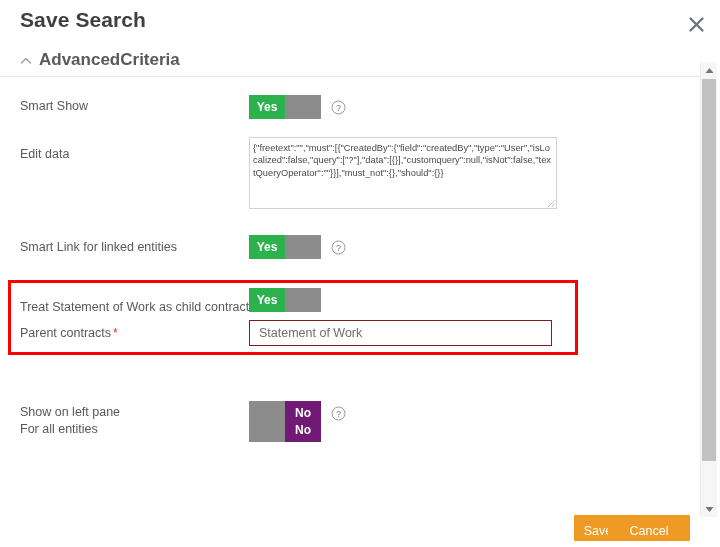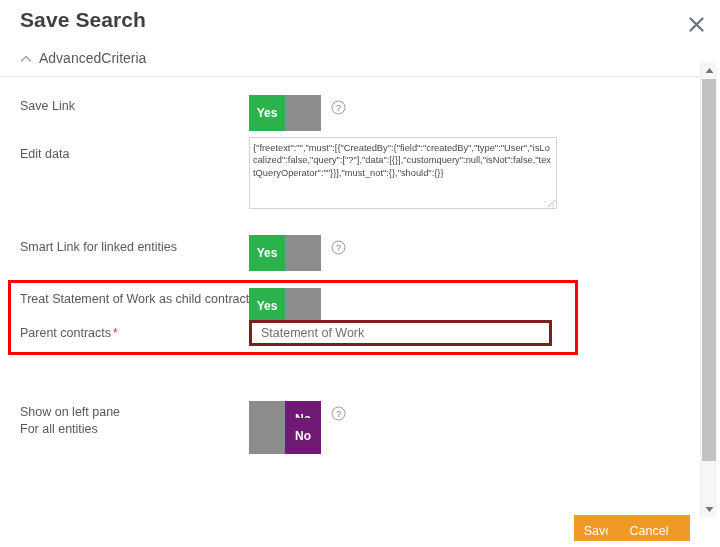--- a/index.html
+++ b/index.html
@@ -59,22 +59,23 @@
     cursor: pointer;
   }
   .chevron-up-icon {
     width: 12px; height: 12px;
     display: inline-block;
     position: relative;
     top: 1px;
   }
   .chevron-up-icon svg { display: block; }
   .section-label {
-    font-size: 14px;
+    font-size: 17px;
     color: #58595b;
+    font-weight: bold;
   }
 
   
   .form-area {
     position: absolute;
     left: 0; top: 77px;
     width: 700px;
     height: 428px;
     background: #ffffff;
   }
@@ -94,21 +95,21 @@
   .required-star {
     color: #e4322b;
     font-size: 12px;
     margin-left: 2px;
   }
 
   
   .toggle {
     position: absolute;
     width: 72px;
-    height: 36px;
+    height: 24px;
     display: flex;
     cursor: pointer;
     box-sizing: border-box;
     overflow: hidden;
   }
   .toggle .half {
     width: 50%;
     height: 100%;
     display: flex;
     align-items: center;
@@ -177,21 +178,21 @@
     pointer-events: none;
   }
   .resize-grip svg { display: block; }
 
   
   .text-input {
     position: absolute;
     left: 249px;
     width: 303px;
     height: 26px;
-    border: 3px solid #7f1d1d;
+    border: 1px solid #7f1d1d;
     box-sizing: border-box;
     background: #fff;
     font-family: "Liberation Sans", sans-serif;
     font-size: 12.5px;
     color: #6e6e6e;
     padding: 0 9px;
     outline: none;
   }
 
   
@@ -278,21 +279,21 @@
         <path d="M1.5 8 L6 3.5 L10.5 8" stroke="#9a9a9a" stroke-width="1.2" fill="none" stroke-linecap="round" stroke-linejoin="round"></path>
       </svg>
     </span>
     <span class="section-label">AdvancedCriteria</span>
   </div>
 </div>
 
 <div class="form-area">
 
   <div class="row" style="top:18px;height:40px;">
-    <div class="field-label" style="top:4px;">Save Link</div>
+    <div class="field-label" style="top:4px;">Smart Show</div>
     <div class="toggle on" style="left:249px;top:0px;">
       <span class="half lit">Yes</span>
       <span class="half dim"></span>
     </div>
     <div class="help-icon" style="left:331px;top:5px;">
       <svg width="15" height="15" viewBox="0 0 15 15">
         <circle cx="7.5" cy="7.5" r="6.5" fill="none" stroke="#9b9b9b" stroke-width="1"></circle>
         <text x="7.5" y="11" font-family="Liberation Sans, sans-serif" font-size="9" fill="#7d7d7d" text-anchor="middle">?</text>
       </svg>
     </div>
@@ -317,21 +318,21 @@
     </div>
     <div class="help-icon" style="left:331px;top:5px;">
       <svg width="15" height="15" viewBox="0 0 15 15">
         <circle cx="7.5" cy="7.5" r="6.5" fill="none" stroke="#9b9b9b" stroke-width="1"></circle>
         <text x="7.5" y="11" font-family="Liberation Sans, sans-serif" font-size="9" fill="#7d7d7d" text-anchor="middle">?</text>
       </svg>
     </div>
   </div>
 
   <div class="row" style="top:211px;height:34px;">
-    <div class="field-label" style="top:4px;">Treat Statement of Work as child contract</div>
+    <div class="field-label" style="top:12px;">Treat Statement of Work as child contract</div>
     <div class="toggle on" style="left:249px;top:0px;">
       <span class="half lit">Yes</span>
       <span class="half dim"></span>
     </div>
   </div>
 
   <div class="row" style="top:243px;height:40px;">
     <div class="field-label" style="top:6px;">
       <span>Parent contracts</span><span class="required-star">*</span>
     </div>

